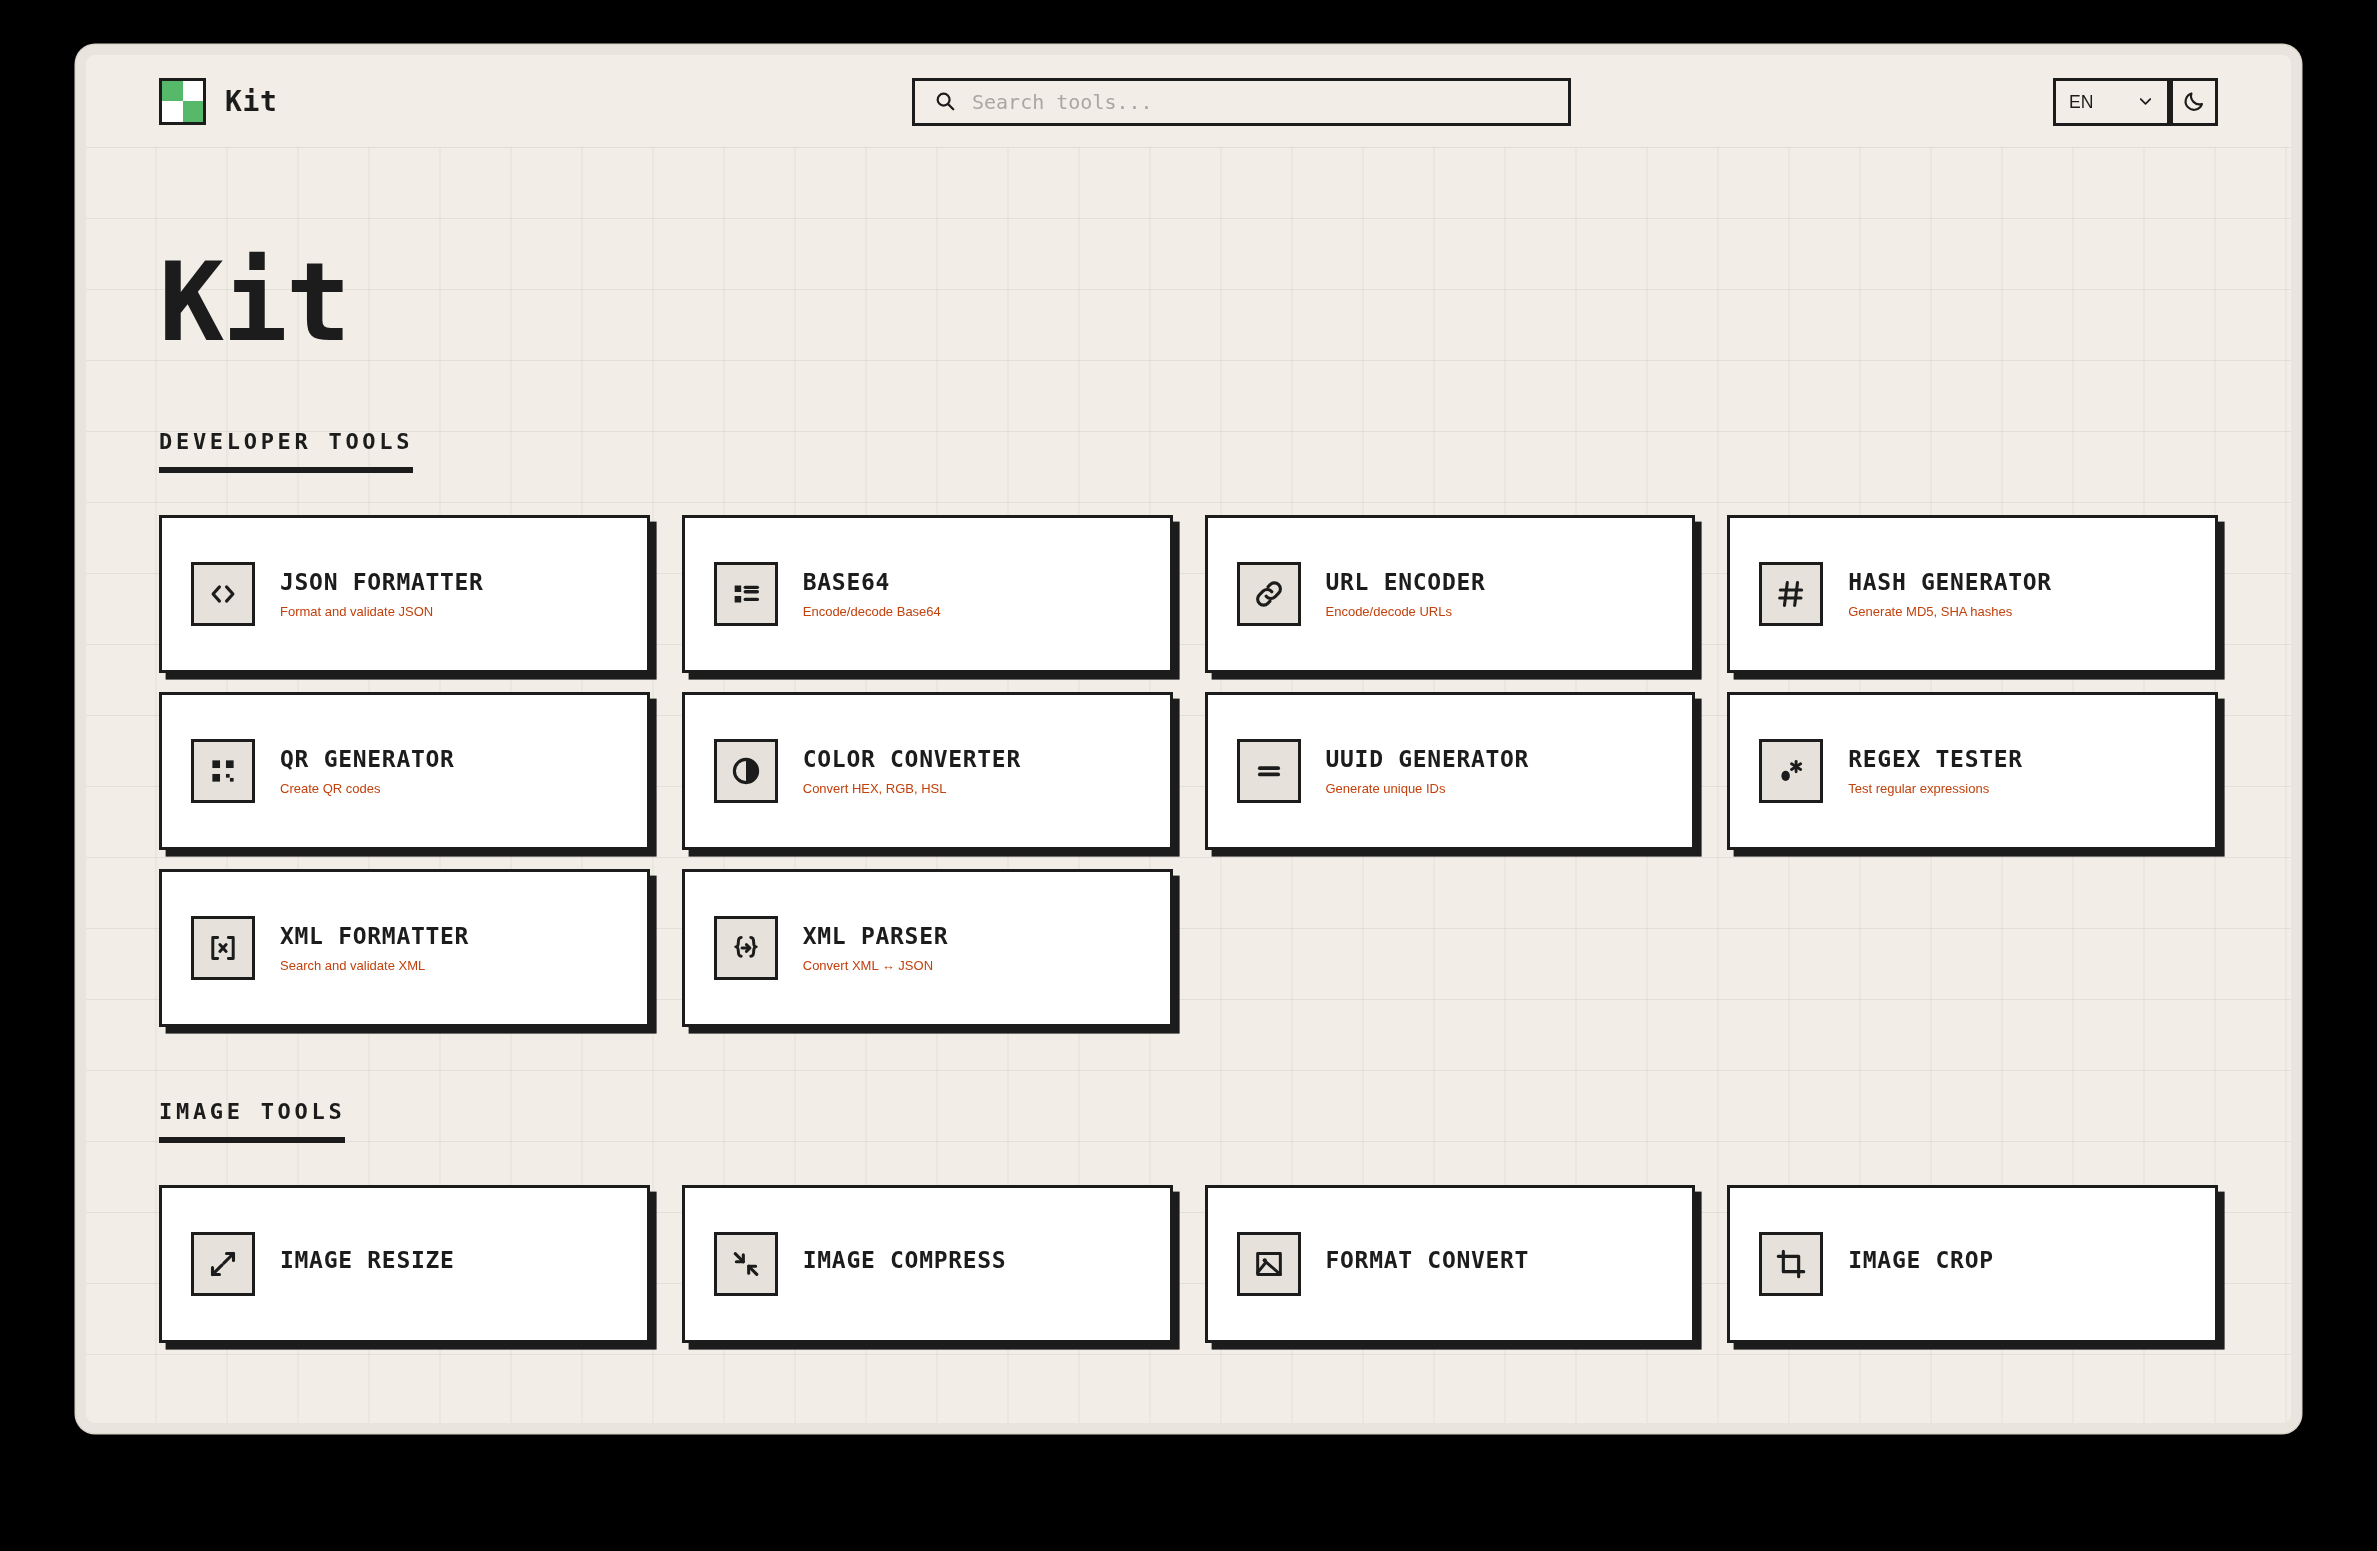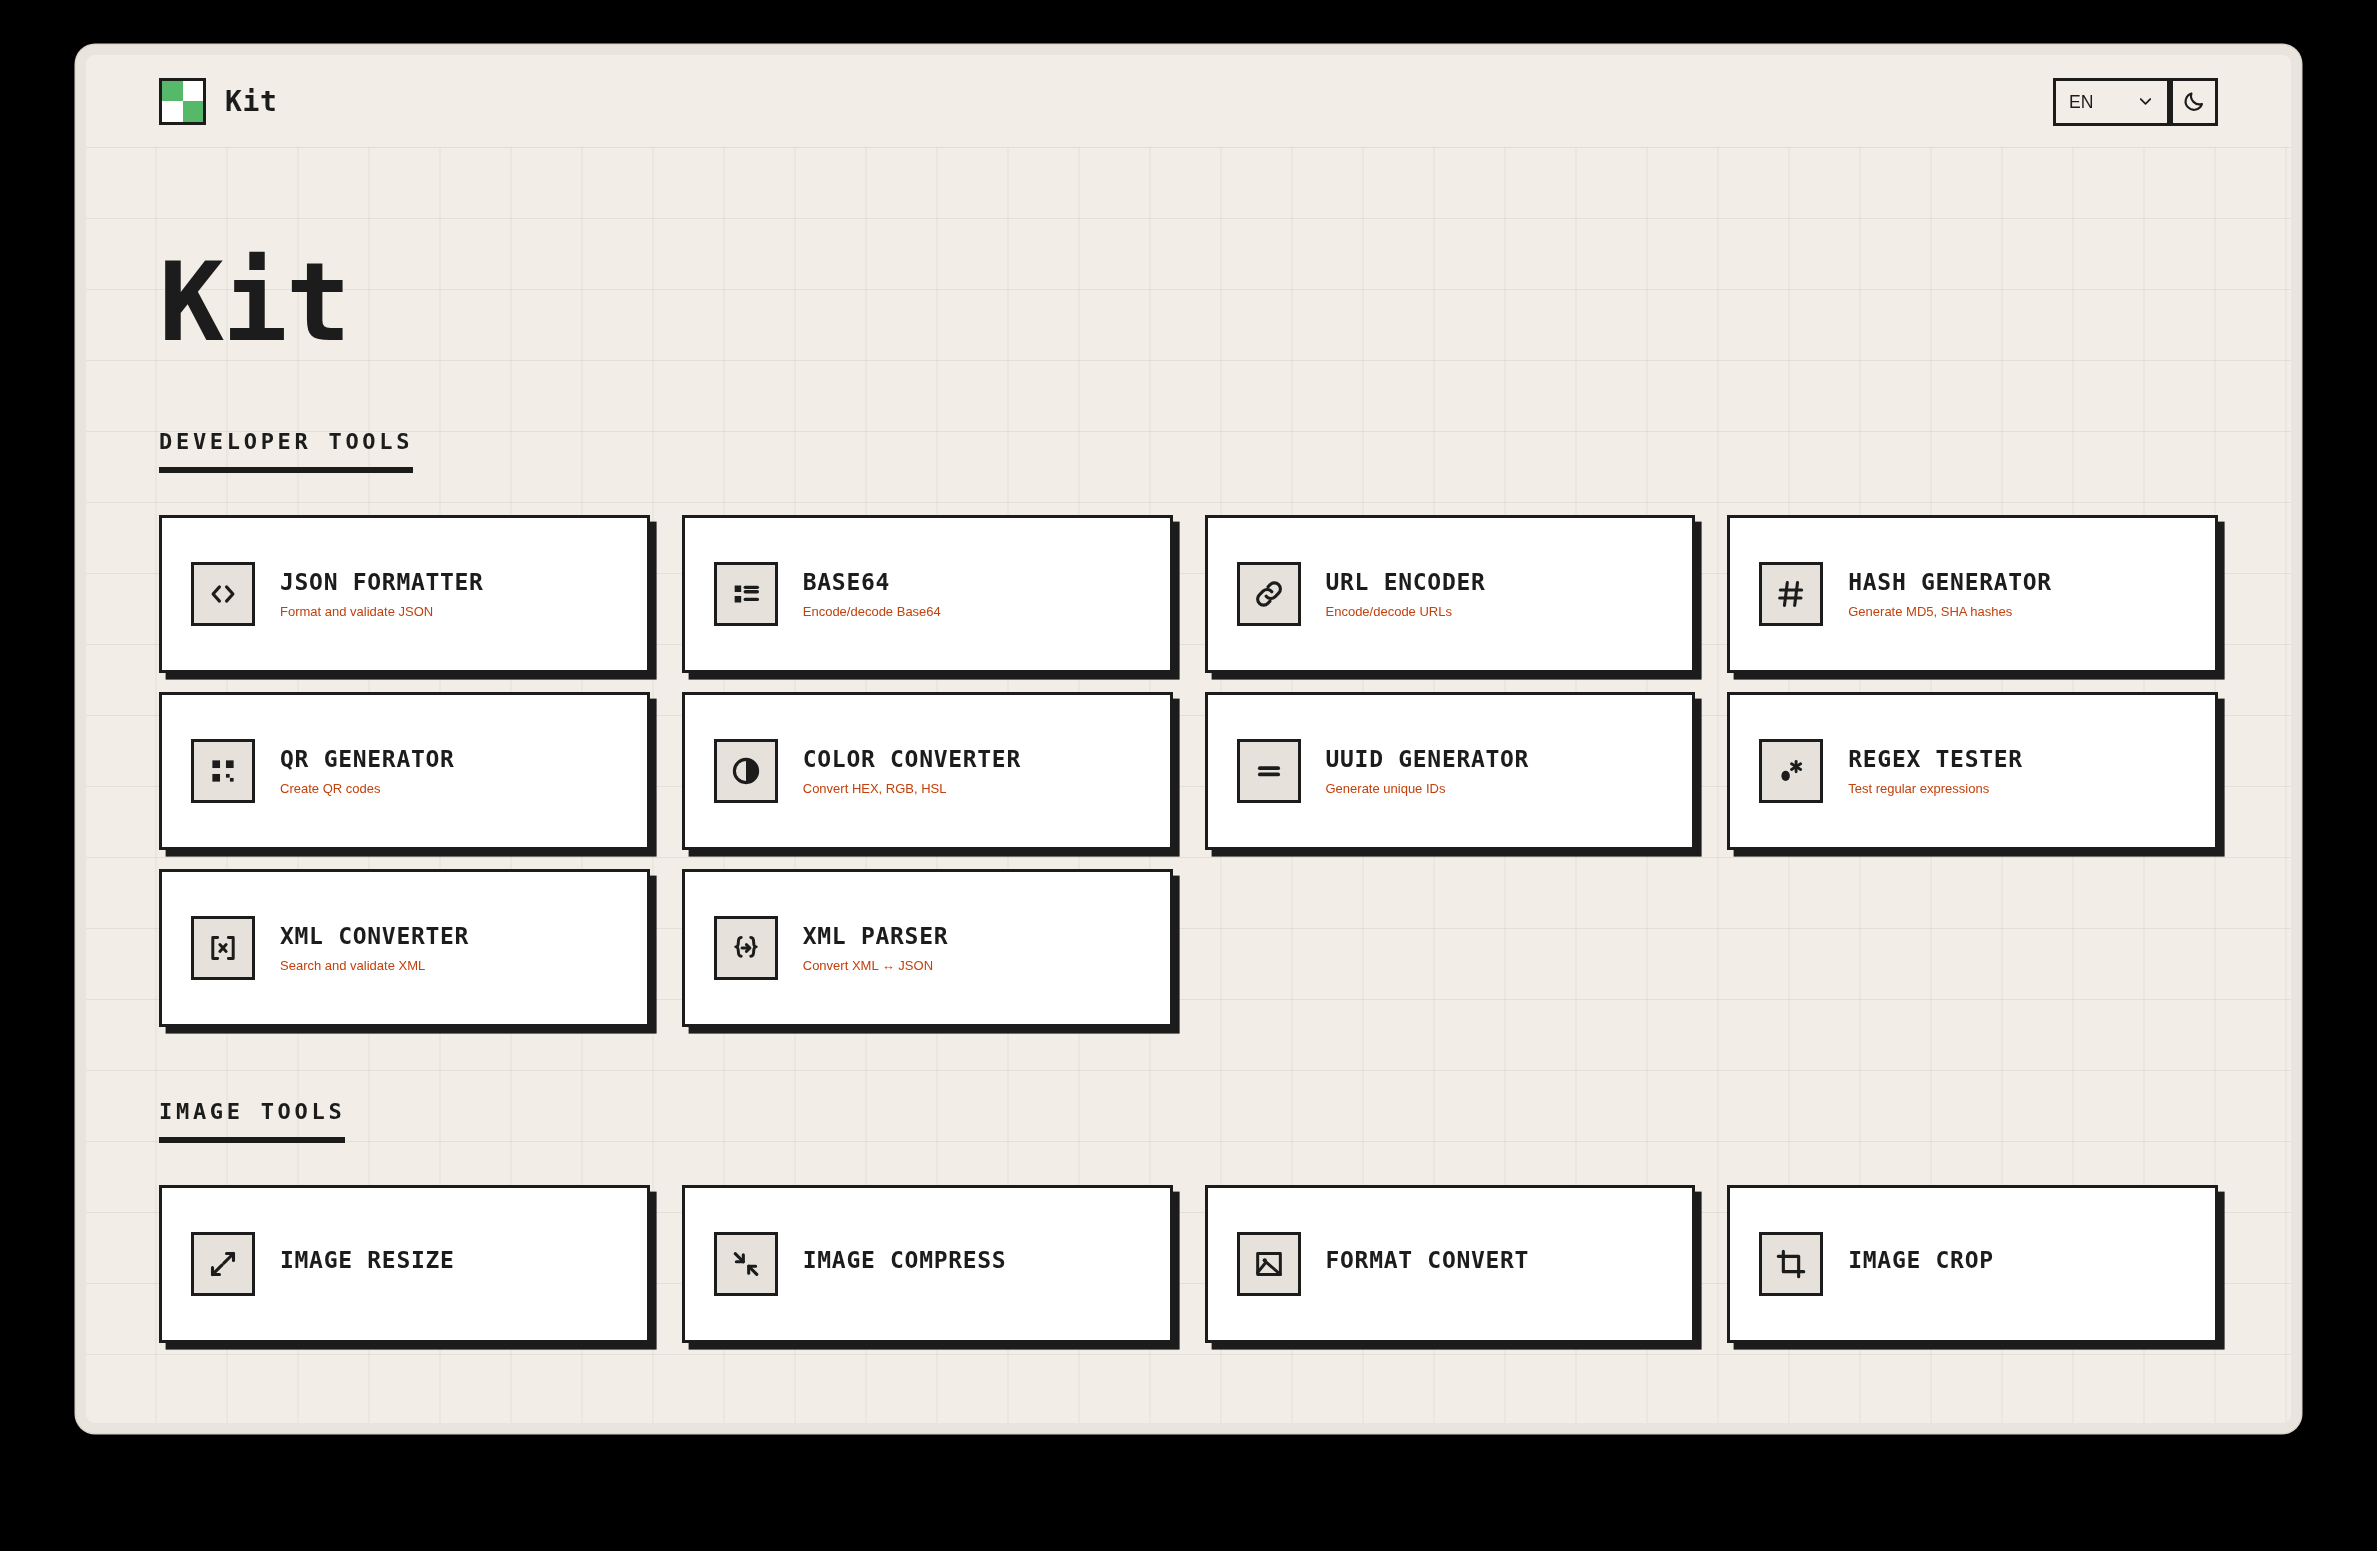--- a/index.html
+++ b/index.html
@@ -204,20 +204,31 @@
       <div class="brand">
         <span class="logo-mark">
           <i class="g"></i>
             <i class="w"></i>
             <i class="w"></i>
             <i class="g"></i>
         </span>
         <span class="brand-name">Kit</span>
       </div>
 
+      <div class="search-wrap">
+        <div class="search-box">
+          <span class="mag">
+            <svg width="22" height="22" viewBox="0 0 24 24" fill="none" stroke="#1c1c1c" stroke-width="2.4" stroke-linecap="round">
+              <circle cx="10.5" cy="10.5" r="6.5"></circle>
+              <line x1="15.4" y1="15.4" x2="21" y2="21"></line>
+            </svg>
+          </span>
+          <input class="search-input" type="text" placeholder="Search tools..." style="">
+        </div>
+      </div>
 
       <div class="top-right">
         <div class="lang-select">
           <span class="lv">EN</span>
           <span class="chev">
             <svg width="19" height="19" viewBox="0 0 24 24" fill="none" stroke="#1c1c1c" stroke-width="2.2" stroke-linecap="round" stroke-linejoin="round">
               <polyline points="6 9.5 12 15.5 18 9.5"></polyline>
             </svg>
           </span>
         </div>
@@ -357,21 +368,21 @@
           <div class="card">
             <span class="card-ic">
               <svg width="34" height="34" viewBox="0 0 24 24" fill="none" stroke="#1c1c1c" stroke-width="2.1" stroke-linecap="round" stroke-linejoin="round">
                 <polyline points="8.2 4.6 4.8 4.6 4.8 19.4 8.2 19.4"></polyline>
                 <polyline points="15.8 4.6 19.2 4.6 19.2 19.4 15.8 19.4"></polyline>
                 <line x1="9.8" y1="9.6" x2="14.2" y2="14.4"></line>
                 <line x1="14.2" y1="9.6" x2="9.8" y2="14.4"></line>
               </svg>
             </span>
             <span class="card-txt">
-              <span class="card-title">XML CONVERTER</span>
+              <span class="card-title">XML FORMATTER</span>
               <span class="card-desc">Search and validate XML</span>
             </span>
           </div>
 
           <div class="card">
             <span class="card-ic">
               <svg width="34" height="34" viewBox="0 0 24 24" fill="none" stroke="#1c1c1c" stroke-width="2.1" stroke-linecap="round" stroke-linejoin="round">
                 <path d="M8.6 4.6c-2 0-2 3.3-2 3.3s0 3.3-1.8 3.3c1.8 0 1.8 3.3 1.8 3.3s0 3.3 2 3.3"></path>
                 <path d="M15.4 4.6c2 0 2 3.3 2 3.3s0 3.3 1.8 3.3c-1.8 0-1.8 3.3-1.8 3.3s0 3.3-2 3.3"></path>
                 <line x1="9.2" y1="12" x2="14.4" y2="12"></line>

